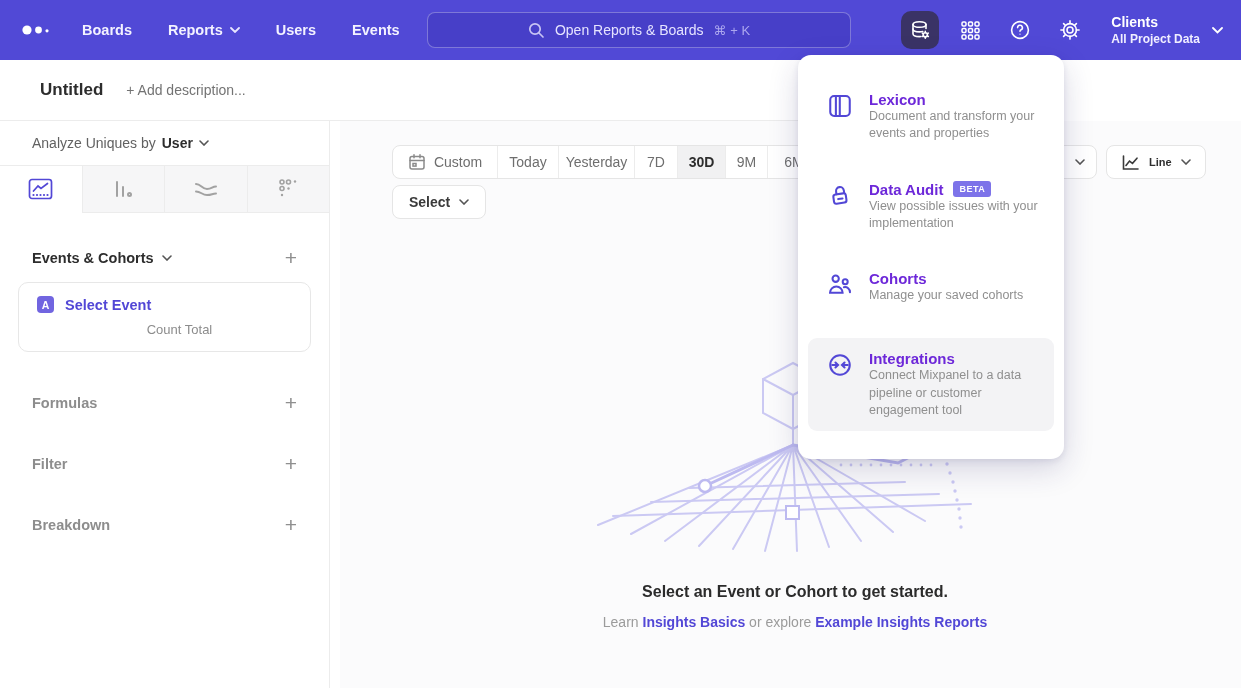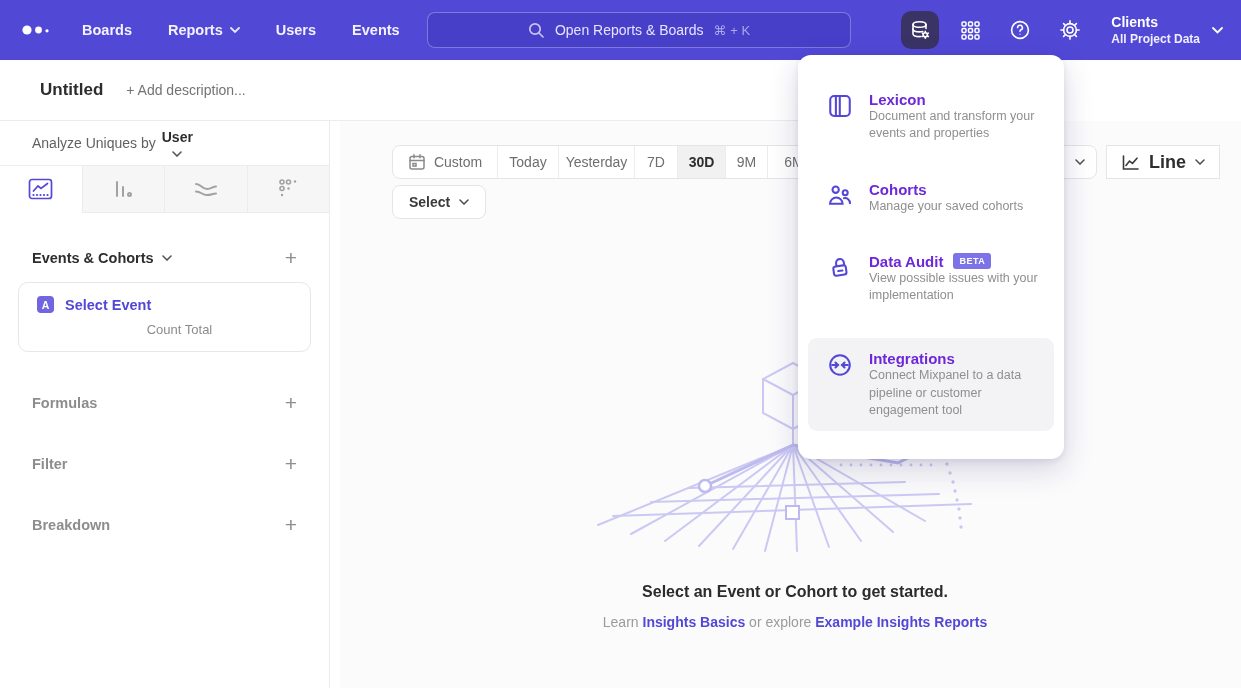--- a/index.html
+++ b/index.html
@@ -25,21 +25,21 @@
   .rtitle { margin-left:40px; font-size:17px; font-weight:700; color:#2d2d2d; }
   .rdesc { margin-left:23px; font-size:14px; color:#737373; cursor:text; }
   .rheader-right { position:absolute; right:24px; display:flex; align-items:center; gap:20px; }
   .vdivider { width:1px; height:24px; background:#e6e6e6; }
   .save-btn { background:#b8b4f0; color:#fff; font-size:14px; font-weight:700; border:none; border-radius:8px; padding:9px 19px; cursor:pointer; }
 
   
   .sidebar { position:absolute; left:0; top:121px; width:330px; height:567px; background:#fff; border-right:1px solid #ececec; }
   .analyze-row { height:45px; display:flex; align-items:center; padding-left:32px; gap:6px; border-bottom:1px solid #ececec; }
   .analyze-label { font-size:14px; color:#616161; }
-  .analyze-value { font-size:14px; font-weight:700; color:#2d2d2d; display:flex; align-items:center; gap:6px; cursor:pointer;flex-direction:column; }
+  .analyze-value { font-size:14px; font-weight:700; color:#2d2d2d; display:flex; align-items:center; gap:6px; cursor:pointer; }
   .viz-tabs { height:47px; display:flex; border-bottom:1px solid #ececec; }
   .viz-tab { flex:1; display:flex; align-items:center; justify-content:center; background:#f6f6f7; border-left:1px solid #ececec; border-bottom:1px solid #ececec; margin-bottom:-1px; cursor:pointer; }
   .viz-tab:first-child { border-left:none; }
   .viz-tab.active { background:#fff; border-bottom:1px solid #fff; }
   .side-section { display:flex; align-items:center; justify-content:space-between; padding:0 32px 0 32px; margin-top:34px; }
   .side-section-title { font-size:14.5px; font-weight:700; color:#2d2d2d; display:flex; align-items:center; gap:8px; cursor:pointer; }
   .side-section-title.muted { color:#8d8d8d; font-weight:600; cursor:default; }
   .plus-btn { font-size:21px; color:#8f8f8f; font-weight:400; line-height:1; cursor:pointer; background:none; border:none; }
   .event-card { margin:14px 18px 0 18px; border:1px solid #e7e7e7; border-radius:10px; padding:13px 16px 14px 18px; cursor:pointer; background:#fff; }
   .event-card-top { display:flex; align-items:center; gap:11px; }
@@ -49,21 +49,21 @@
   .gap40 { margin-top:40px; }
 
   
   .main { position:absolute; left:340px; top:121px; width:1010px; height:567px; background:#fbfbfc;text-decoration:underline; }
   .seg-control { position:absolute; left:52px; top:24px; height:34px; display:flex; background:#fff; border:1px solid #e5e5e5; border-radius:8px; overflow:hidden; }
   .seg { display:flex; align-items:center; justify-content:center; gap:8px; font-size:14px; color:#6e6e6e; border-left:1px solid #ececec; cursor:pointer; white-space:nowrap; }
   .seg:first-child { border-left:none; }
   .seg.active { background:#f1f1f2; color:#2d2d2d; font-weight:700; }
   .compare-btn { position:absolute; left:52px; top:64px; height:34px; padding:0 16px; background:#fff; border:1px solid #e5e5e5; border-radius:8px; display:flex; align-items:center; gap:9px; font-size:14px; font-weight:600; color:#3a3a3a; cursor:pointer; }
   .interval-btn { position:absolute; left:675px; top:24px; width:82px; height:34px; background:#fff; border:1px solid #e5e5e5; border-radius:8px; display:flex; align-items:center; justify-content:flex-end; padding-right:11px; cursor:pointer; }
-  .line-btn { position:absolute; left:766px; top:24px; height:34px; padding:0 14px; background:#fff; border:1px solid #e5e5e5; border-radius:0; display:flex; align-items:center; gap:9px; font-size:18px; font-weight:600; color:#2f2f2f; cursor:pointer; }
+  .line-btn { position:absolute; left:766px; top:24px; height:34px; padding:0 14px; background:#fff; border:1px solid #e5e5e5; border-radius:8px; display:flex; align-items:center; gap:9px; font-size:11px; font-weight:600; color:#2f2f2f; cursor:pointer; }
   .empty-graphic { position:absolute; left:253px; top:234px; }
   .empty-title { position:absolute; left:0; width:910px; top:462px; text-align:center; font-size:16px; font-weight:700; color:#2b2b2b; }
   .empty-sub { position:absolute; left:0; width:910px; top:493px; text-align:center; font-size:14px; color:#9b9b9b; }
   .empty-sub a { color:#5247d6; font-weight:700; text-decoration:none; cursor:pointer; }
 
   
   .panel { position:absolute; left:798px; top:55px; width:266px; height:404px; background:#fff; border-radius:13px; box-shadow:0 10px 30px rgba(40,35,100,0.18), 0 2px 6px rgba(40,35,100,0.10); z-index:100; padding-top:24px; }
   .panel-item { display:flex; gap:15px; margin:0 10px 10px 10px; padding:12px 10px 12px 19px; border-radius:9px; cursor:pointer; }
   .panel-item.highlighted { background:#f3f3f5; }
   .panel-icon { flex:0 0 27px; padding-top:2px; }
@@ -377,48 +377,48 @@
       <div class="panel-title-row">
           <span class="panel-title">Lexicon</span>
         </div>
       <div class="panel-desc">Document and transform your events and properties</div>
     </div>
   </div>
 
   <div class="panel-item" style="margin-top:14px">
     <div class="panel-icon">
       <svg width="26" height="26" viewBox="0 0 24 24" fill="none" stroke="#5247d6" stroke-width="1.9" stroke-linecap="round">
+        <path d="M9 10 V7.4 a3.6 3.6 0 0 1 7.2 0 V10" transform="rotate(-8 12 12)"></path>
+        <rect x="5.8" y="10" width="11.6" height="8.6" rx="2.2" transform="rotate(-8 12 12)"></rect>
+        <path d="M10 14.6 h4" transform="rotate(-8 12 12)"></path>
+      </svg>
+    </div>
+    <div>
+      <div class="panel-title-row">
+        <span class="panel-title">Data Audit</span>
+        <span class="beta-badge">BETA</span>
+      </div>
+      <div class="panel-desc">View possible issues with your implementation</div>
+    </div>
+  </div>
+
+  <div class="panel-item" style="margin-top:14px">
+    <div class="panel-icon">
+      <svg width="26" height="26" viewBox="0 0 24 24" fill="none" stroke="#5247d6" stroke-width="1.9" stroke-linecap="round">
         <circle cx="8" cy="6.2" r="2.9"></circle>
         <circle cx="16.8" cy="9" r="2.3"></circle>
         <path d="M2.8 19.2 a5.8 5.8 0 0 1 11.6 0 Z"></path>
         <path d="M15.6 14 a4.6 4.6 0 0 1 5.6 4.6"></path>
       </svg>
     </div>
     <div>
       <div class="panel-title-row">
           <span class="panel-title">Cohorts</span>
         </div>
       <div class="panel-desc">Manage your saved cohorts</div>
-    </div>
-  </div>
-
-  <div class="panel-item" style="margin-top:14px">
-    <div class="panel-icon">
-      <svg width="26" height="26" viewBox="0 0 24 24" fill="none" stroke="#5247d6" stroke-width="1.9" stroke-linecap="round">
-        <path d="M9 10 V7.4 a3.6 3.6 0 0 1 7.2 0 V10" transform="rotate(-8 12 12)"></path>
-        <rect x="5.8" y="10" width="11.6" height="8.6" rx="2.2" transform="rotate(-8 12 12)"></rect>
-        <path d="M10 14.6 h4" transform="rotate(-8 12 12)"></path>
-      </svg>
-    </div>
-    <div>
-      <div class="panel-title-row">
-        <span class="panel-title">Data Audit</span>
-        <span class="beta-badge">BETA</span>
-      </div>
-      <div class="panel-desc">View possible issues with your implementation</div>
     </div>
   </div>
 
   <div class="panel-item highlighted" style="margin-top:22px">
     <div class="panel-icon">
       <svg width="26" height="26" viewBox="0 0 24 24" fill="none" stroke="#5247d6" stroke-width="1.9" stroke-linecap="round">
         <circle cx="12" cy="12" r="9"></circle>
         <path d="M4.8 12 H10 M7.8 9.7 L10.2 12 L7.8 14.3"></path>
         <path d="M19.2 12 H14 M16.2 9.7 L13.8 12 L16.2 14.3"></path>
       </svg>

